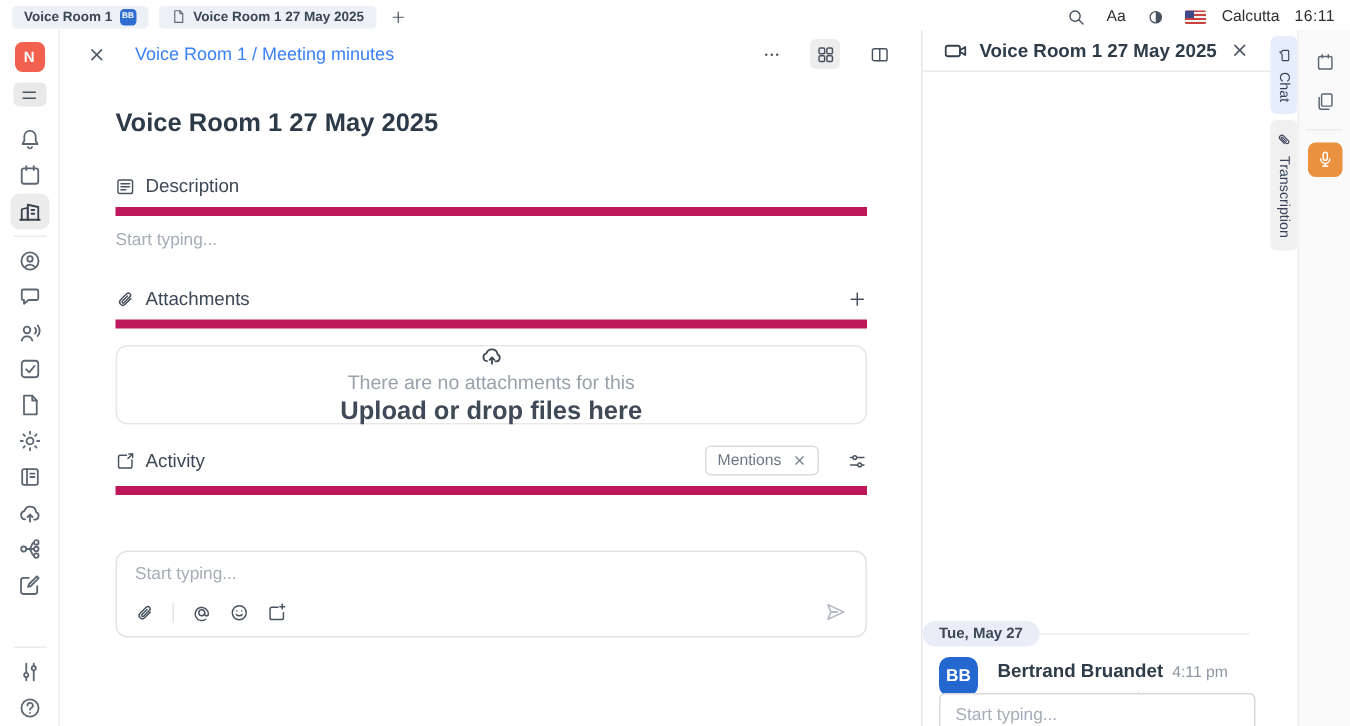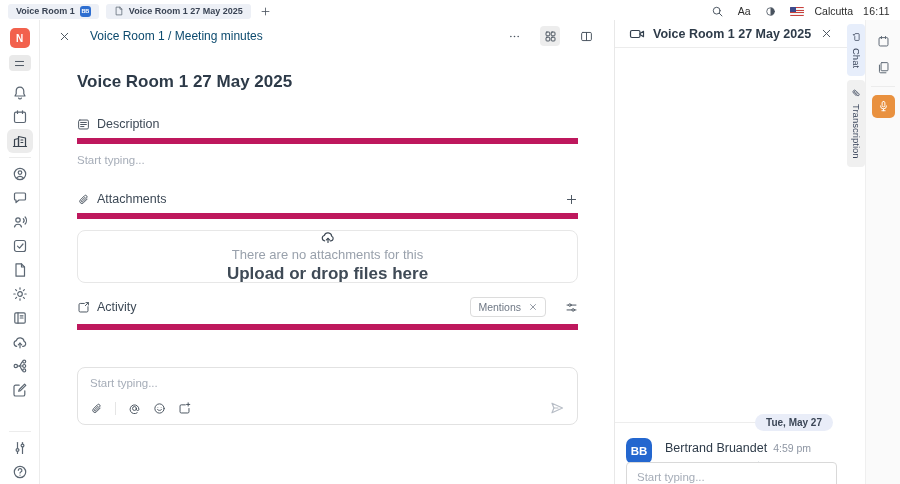--- a/index.html
+++ b/index.html
@@ -39,21 +39,21 @@
     display:flex; align-items:center; justify-content:center; margin-bottom:10px; }
   .sb-btn { width:26px; height:24px; display:flex; align-items:center; justify-content:center;
     color:#5b6672; margin:0; flex:0 0 auto; }
   .sb-btn.active { background:#ececec; border-radius:6px; color:#39434e; }
   .sb-div { width:22px; height:1px; background:#ececec; margin:4px 0; flex:0 0 auto; }
   .sb-spacer { flex:1; }
 
   
   .main { position:absolute; left:40px; top:20px; right:286px; bottom:0; background:#fff; }
   .main-header { height:32px; display:flex; align-items:center; padding:0 18px 0 14px; gap:16px; }
-  .breadcrumb { font-size:12px; color:#0c4a6e;text-align:right; }
+  .breadcrumb { font-size:12px; color:#3b82f6;text-align:right; }
   .hdr-spacer { flex:1; }
   .hdr-btn { color:#49535f; display:flex; align-items:center; justify-content:center;
     width:20px; height:20px; }
   .hdr-btn.active { background:#ededed; border-radius:4px; }
   .doc { padding:10px 36px 0 37px; }
   .doc-title { font-size:17px; font-weight:700; color:#2d3a48; margin:10px 0 25px; }
   .sec-head { display:flex; align-items:center; gap:7px; font-size:12.5px; color:#3d4956;
     padding-bottom:7px; border-bottom:6px solid #be185d; }
   .sec-head .sec-ic { color:#49535f; }
   .placeholder { color:#a6adb8; font-size:11.5px; }
@@ -76,29 +76,29 @@
 
   
   .chat { position:absolute; left:614px; top:20px; width:233px; bottom:0;
     border-left:1px solid #e8e8e8; background:#fff; }
   .chat-header { height:28px; display:flex; align-items:center; gap:8px; padding:0 14px;
     border-bottom:1px solid #ececec; color:#33404e; }
   .chat-title { font-size:12.5px; font-weight:700; color:#2e3b49; }
   .chat-close { margin-left:auto; color:#49535f; }
   .chat-body { position:absolute; top:28px; left:0; right:0; bottom:0; }
   .date-row { position:absolute; top:367px; left:0; right:14px; height:15px;
-    display:flex; align-items:center; justify-content:flex-end; }
+    display:flex; align-items:center; justify-content:flex-start; }
   .date-line { position:absolute; left:0; right:0; top:7px; height:1px; background:#ededed; }
   .date-pill { position:relative; background:#e9edf8; border-radius:9px; padding:3px 11px;
     font-size:10px; font-weight:700; color:#3c4757; }
   .msg { position:absolute; top:390px; left:11px; right:10px; display:flex; gap:13px; }
   .msg-avatar { width:26px; height:26px; border-radius:7px; background:#2467cf; color:#fff;
     font-size:11.5px; font-weight:700; display:flex; align-items:center; justify-content:center;
     flex:0 0 auto; }
-  .msg-name { font-size:12.5px; font-weight:400; color:#2e3b49;margin-top:26px; }
+  .msg-name { font-size:12.5px; font-weight:700; color:#2e3b49;margin-top:26px; }
   .msg-time { font-size:10.5px; color:#8e96a3; margin-left:6px; font-weight:400; }
   .msg-text { font-size:12.5px; color:#39434e; margin-top:4px; }
   .chat-input { position:absolute; left:11px; right:10px; top:442px; height:48px;
     border:1px solid #d9d9d9; border-radius:4px; padding:0 10px; font-size:11.5px;
     color:#5a6472; font-family:inherit; outline:none; background:#fff;
     padding-bottom:18px; }
   .chat-input::placeholder { color:#a6adb8; }
 
   
   .rail { position:absolute; right:0; top:20px; bottom:0; width:53px; display:flex; }
@@ -514,21 +514,21 @@
     </button>
   </div>
   <div class="chat-body">
     <div class="date-row">
       <span class="date-line"></span>
       <span class="date-pill">Tue, May 27</span>
     </div>
     <div class="msg">
       <span class="msg-avatar">BB</span>
       <span>
-        <span class="msg-name">Bertrand Bruandet</span><span class="msg-time">4:59 pm</span>
+        <span class="msg-name">Bertrand Bruandet</span><span class="msg-time">4:11 pm</span>
         <div class="msg-text">Hello everyone 🙌</div>
       </span>
     </div>
   </div>
   <input class="chat-input" type="text" placeholder="Start typing..." style="">
 </div>
 
 <div class="rail">
   <div class="rail-tabs">
     <div class="rtab active">

